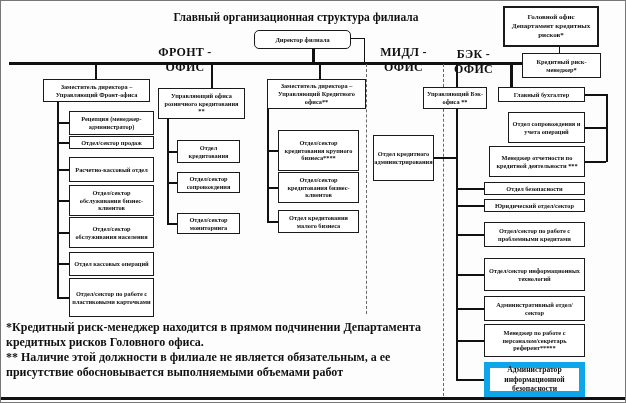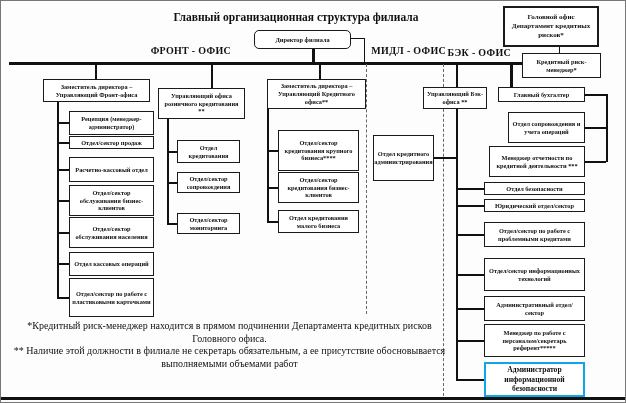--- a/index.html
+++ b/index.html
@@ -1,29 +1,29 @@
 <!DOCTYPE html>
 <html><head>
 <meta charset="utf-8">
 <style>
   html,body{margin:0;padding:0;background:#fff;}
   .frame{position:relative;width:626px;height:403px;background:#fdfdfd;border:1px solid #777;box-sizing:border-box;overflow:hidden;
          font-family:"Liberation Serif","DejaVu Serif",serif;color:#111;}
   .title{position:absolute;font-weight:bold;font-size:11.5px;text-align:center;}
-  .zone{position:absolute;font-weight:bold;font-size:10px;text-align:right;letter-spacing:.3px;}
+  .zone{position:absolute;font-weight:bold;font-size:12px;text-align:center;letter-spacing:.3px;}
   .box{position:absolute;background:#fff;border:1px solid #1a1a1a;box-sizing:border-box;
        display:flex;align-items:center;justify-content:center;text-align:center;
        font-weight:bold;font-size:6.3px;line-height:1.25;padding:1px 2px;}
   .box.round{border-radius:5px;}
   .box.thick{border-width:2px;font-size:7px;}
-  .box.admin{border:2px solid #0ea5e9;font-size:7.6px;line-height:1.3;}
+  .box.admin{border:6px solid #0ea5e9;font-size:7.6px;line-height:1.3;}
   .hl,.vl{position:absolute;background:#111;}
   .dash{position:absolute;width:0;border-left:1.5px dashed #666;}
-  .notes{position:absolute;left:5px;top:319px;width:447px;text-align:center;
-         font-weight:normal;font-size:10px;line-height:1.26;}
+  .notes{position:absolute;left:5px;top:319px;width:447px;
+         font-weight:bold;font-size:12px;line-height:1.26;}
   .notes p{margin:0;}
   .band{position:absolute;left:0;top:396px;width:626px;height:3px;background:#111;}
 </style>
 </head>
 <body>
 
 <div class="frame">
 
   <div class="title" style="left:110px;top:10px;width:370px;">Главный организационная структура филиала</div>
   <div class="zone" style="left:138px;top:44px;width:92px;">ФРОНТ - ОФИС</div>
@@ -114,17 +114,17 @@
   <div class="box" style="left:483px;top:181px;width:101px;height:13px;">Отдел безопасности</div>
   <div class="box" style="left:483px;top:198px;width:101px;height:13px;">Юридический отдел/сектор</div>
   <div class="box" style="left:483px;top:221px;width:101px;height:25px;">Отдел/сектор по работе с проблемными кредитами</div>
   <div class="box" style="left:483px;top:257px;width:101px;height:33px;">Отдел/сектор информационных технологий</div>
   <div class="box" style="left:483px;top:295px;width:101px;height:25px;">Административный отдел/сектор</div>
   <div class="box" style="left:483px;top:323px;width:101px;height:33px;">Менеджер по работе с персоналом/секретарь референт*****</div>
   <div class="box admin" style="left:483px;top:361px;width:101px;height:35px;">Администратор информационной безопасности</div>
 
   <div class="notes">
     <p>*Кредитный риск-менеджер находится в прямом подчинении Департамента кредитных рисков Головного офиса.</p>
-    <p>** Наличие этой должности в филиале не секретарь обязательным, а ее присутствие обосновывается выполняемыми объемами работ</p>
+    <p>** Наличие этой должности в филиале не является обязательным, а ее присутствие обосновывается выполняемыми объемами работ</p>
   </div>
 
   <div class="band"></div>
 </div>
 
 </body></html>

